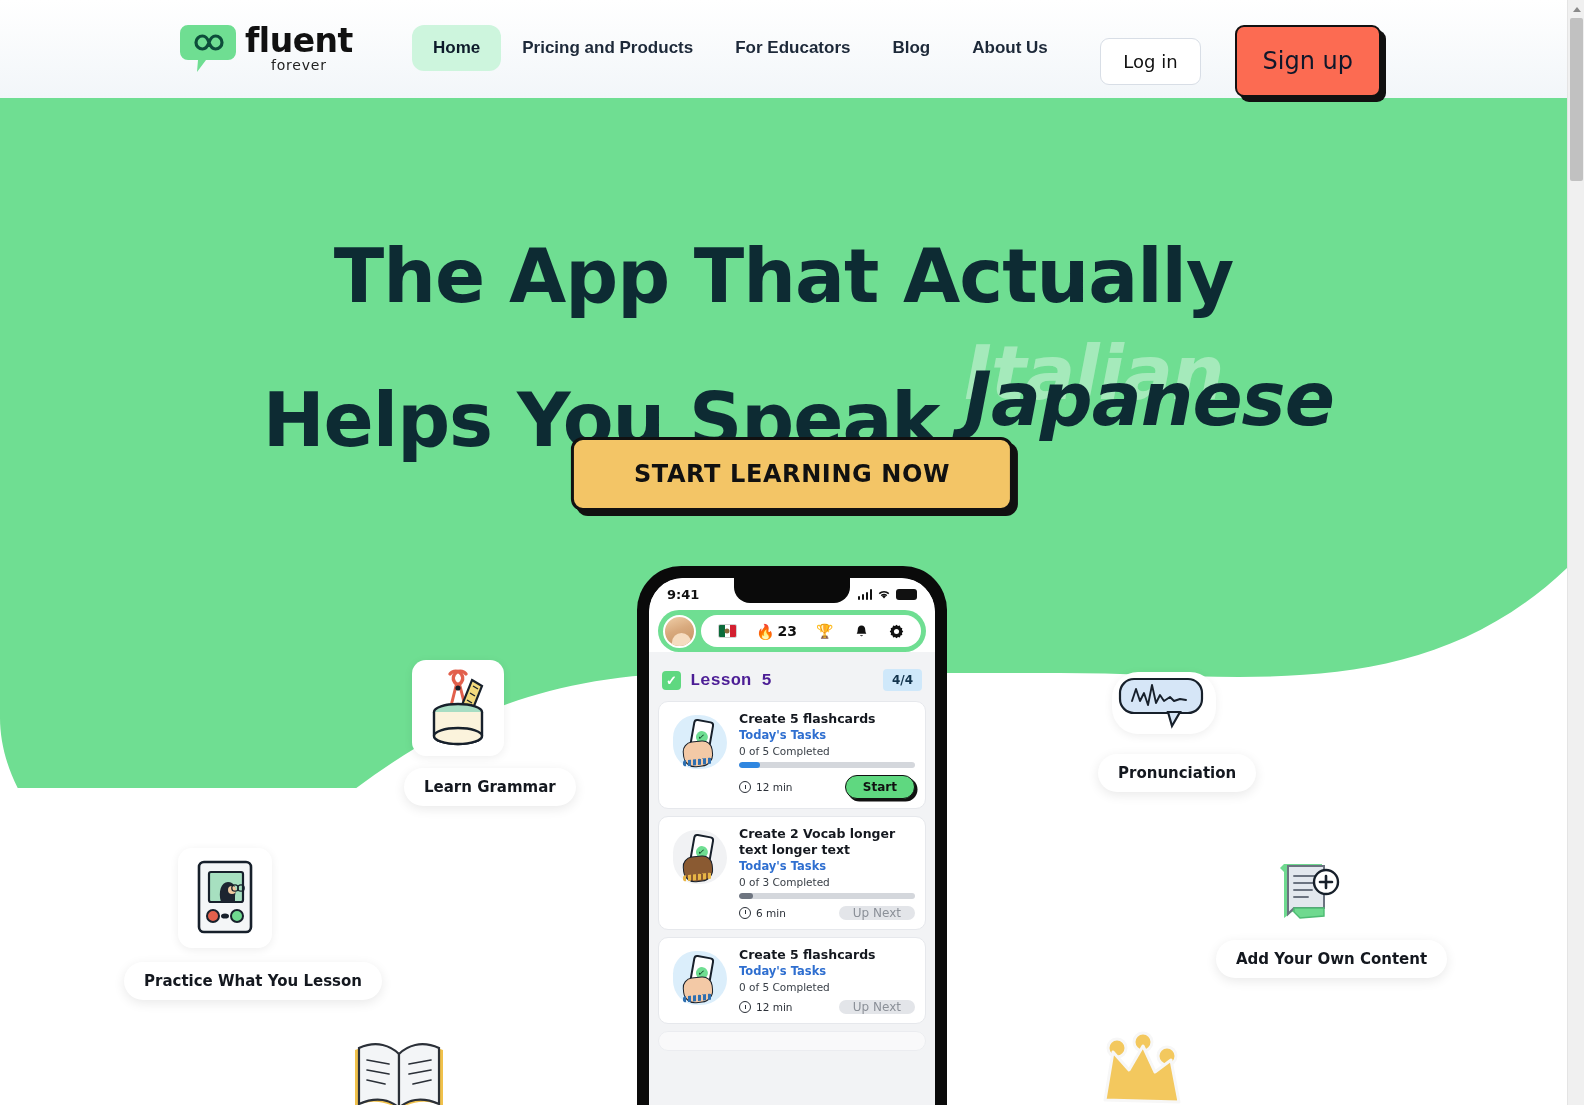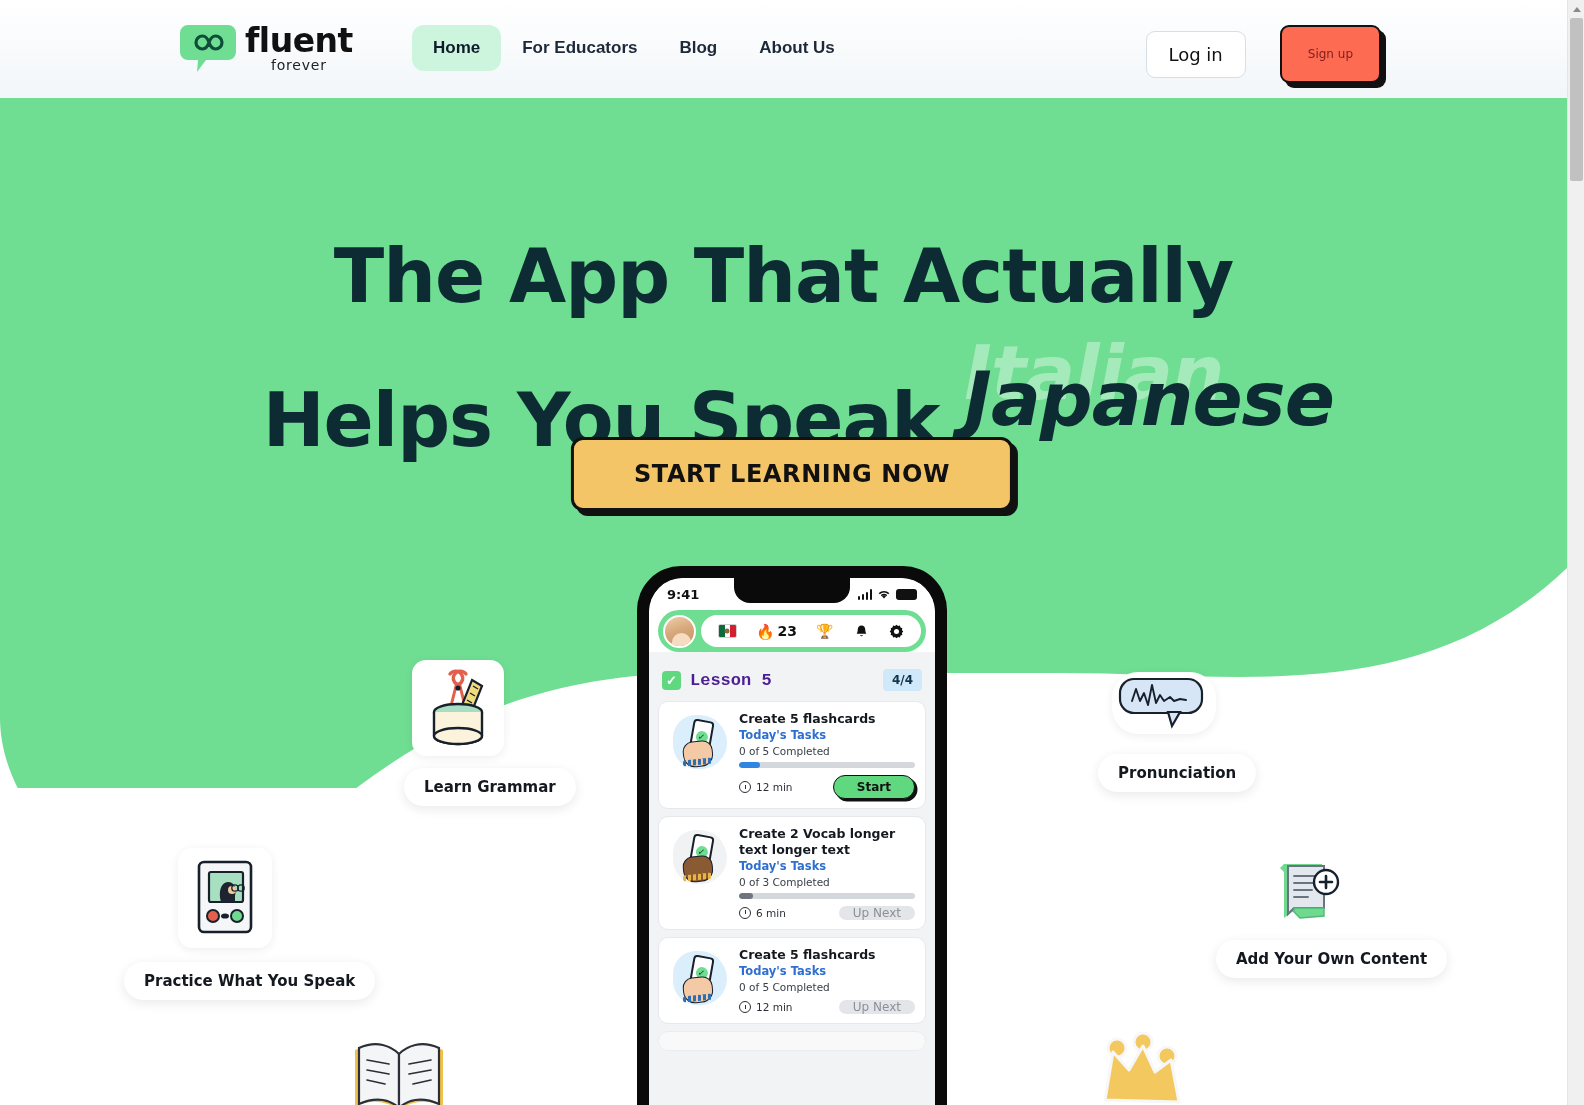--- a/index.html
+++ b/index.html
@@ -73,21 +73,21 @@
   .nav-item.active { background: #cdf5dd; color: #0d1b2a; }
 
   .auth { position: absolute; right: 186px; top: 25px; display: flex; align-items: center; gap: 34px; }
   .btn-login {
     font-size: 18px; font-weight: 400; color: #111;
     background: #fff; border: 1px solid #d8dee6;
     border-radius: 9px; padding: 12px 22px; cursor: pointer;
     font-family: "DejaVu Sans", sans-serif;
   }
   .btn-signup {
-    font-size: 12px; font-weight: 400; color: #7f1d1d;
+    font-size: 24px; font-weight: 400; color: #0f172a;
     background: #fc6b52; border: 2px solid #111;
     border-radius: 9px; padding: 20px 26px; cursor: pointer;
     box-shadow: 5px 5px 0 #111;
     font-family: "DejaVu Sans", sans-serif;
   }
 
   
   .hero-green {
     position: absolute; top: 98px; left: 0;
     width: 1567px; height: 690px;
@@ -285,21 +285,21 @@
   .clock-ico {
     width: 12px; height: 12px; border: 1.3px solid #2b3038; border-radius: 50%;
     position: relative; flex: 0 0 auto;
   }
   .clock-ico:after {
     content:""; position:absolute; left:5px; top:2.5px; width:1.2px; height:4px; background:#2b3038;
   }
   .btn-start {
     background: #5fd880; border: 1.5px solid #111; border-radius: 14px;
     box-shadow: 2.5px 2.5px 0 #111;
-    font-size: 12px; font-weight: 700; color: #111; padding: 4px 23px;
+    font-size: 12px; font-weight: 700; color: #111; padding: 4px 17px;
     cursor: pointer; font-family:"DejaVu Sans",sans-serif;
   }
   .btn-upnext {
     background: #e3e5e9; border: none; border-radius: 13px;
     font-size: 12px; font-weight: 400; color: #8b9098; padding: 0 14px;
     cursor: pointer; font-family:"DejaVu Sans",sans-serif;
   }
   .task-card.partial { opacity: 0.55; }
 
   
@@ -337,20 +337,21 @@
         </svg>
       </div>
       <div class="logo-text">
         <span class="logo-fluent">fluent</span>
         <span class="logo-forever">forever</span>
       </div>
     </div>
 
     <nav class="nav">
       <div class="nav-item active">Home</div>
+      <div class="nav-item">Pricing and Products</div>
       <div class="nav-item">For Educators</div>
       <div class="nav-item">Blog</div>
       <div class="nav-item">About Us</div>
     </nav>
 
     <div class="auth">
       <button class="btn-login">Log in</button>
       <button class="btn-signup">Sign up</button>
     </div>
   </div>
@@ -395,21 +396,21 @@
         <rect x="18" y="14" width="34" height="30" rx="2" fill="#a7e0c0" stroke="#17202b" stroke-width="2.2"></rect>
         <path d="M30 44 C27 34 30 24 37 24 C43 24 46 30 44 38 L44 44 Z" fill="#1d2430"></path>
         <circle cx="41" cy="32" r="4" fill="#f0c9a0"></circle>
         <circle cx="44" cy="30" r="3.2" fill="none" stroke="#17202b" stroke-width="1.3"></circle>
         <circle cx="50" cy="30" r="3.2" fill="none" stroke="#17202b" stroke-width="1.3"></circle>
         <circle cx="22" cy="58" r="6" fill="#e2604c" stroke="#17202b" stroke-width="2"></circle>
         <ellipse cx="34" cy="58" rx="4" ry="2.6" fill="#17202b"></ellipse>
         <circle cx="46" cy="58" r="6" fill="#6fd98f" stroke="#17202b" stroke-width="2"></circle>
       </svg>
     </div>
-    <div class="sticker-label" style="margin-top:14px;">Practice What You Speak</div>
+    <div class="sticker-label" style="margin-top:14px;">Practice What You Lesson</div>
   </div>
 
   <div class="sticker" style="left:1098px; top:672px;">
     <div class="sticker-img" style="width:104px;height:62px;border-radius:26px;margin-left:14px;">
       <svg width="96" height="56" viewBox="0 0 96 56" xmlns="http://www.w3.org/2000/svg">
         <rect x="4" y="4" width="82" height="34" rx="14" fill="#d6e6f7" stroke="#17202b" stroke-width="2.2"></rect>
         <path d="M52 37 L56 51 L64 37 Z" fill="#d6e6f7" stroke="#17202b" stroke-width="2.2"></path>
         <path d="M16 26 L20 14 L24 26 L28 18 L32 30 L36 10 L40 28 L44 20 L48 26 L54 22 L58 26 L64 24 L70 25" fill="none" stroke="#17202b" stroke-width="1.9" stroke-linecap="round" stroke-linejoin="round"></path>
       </svg>
     </div>

